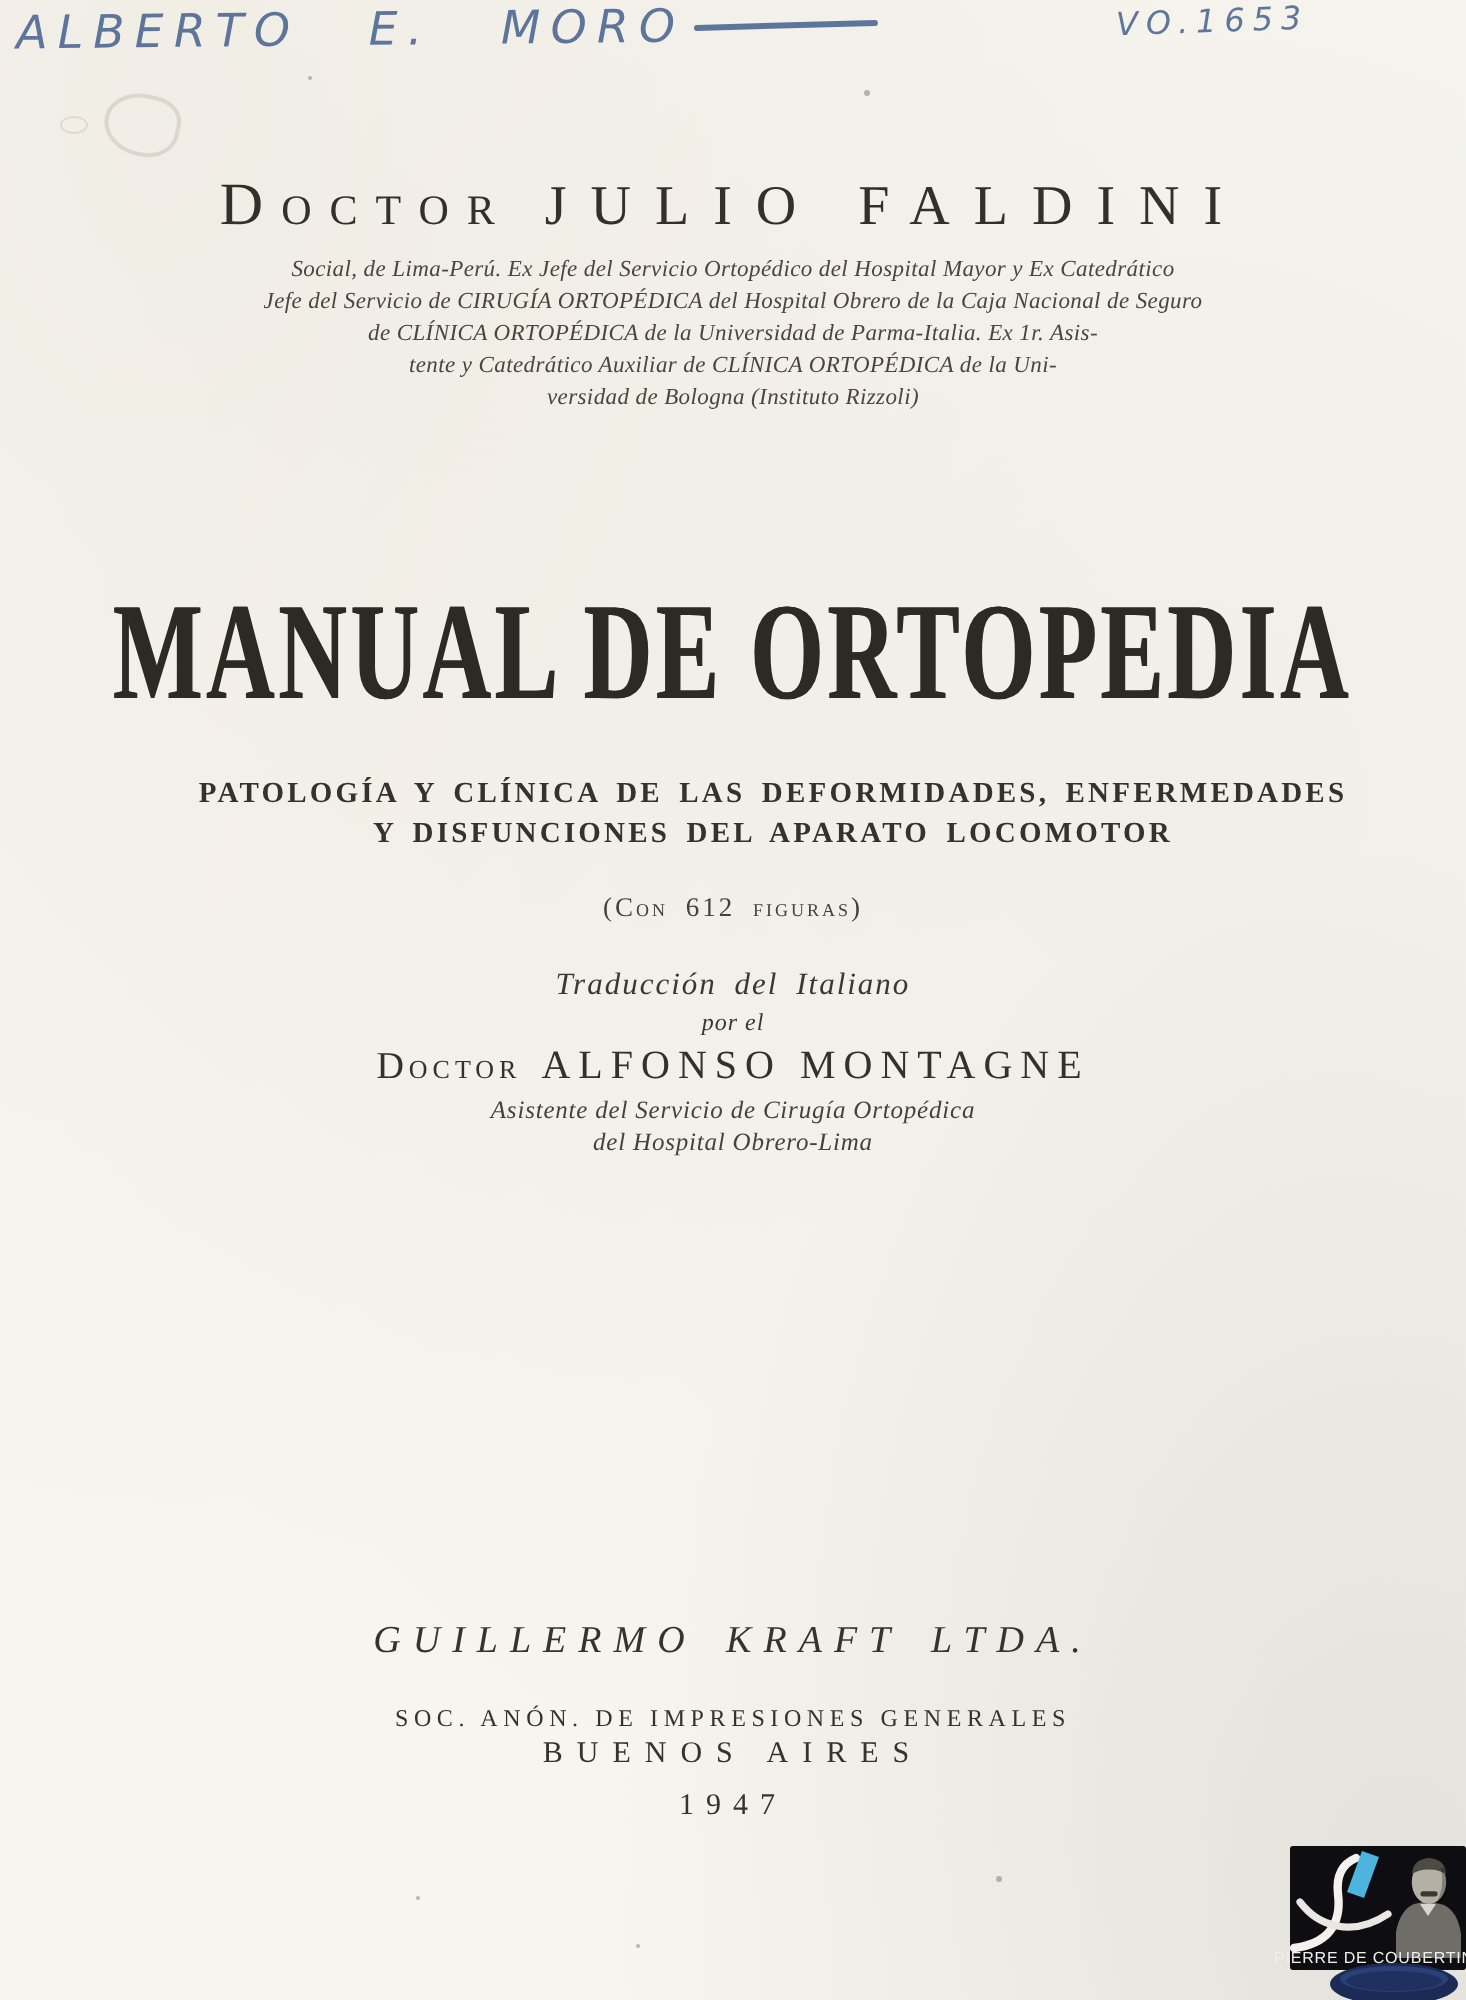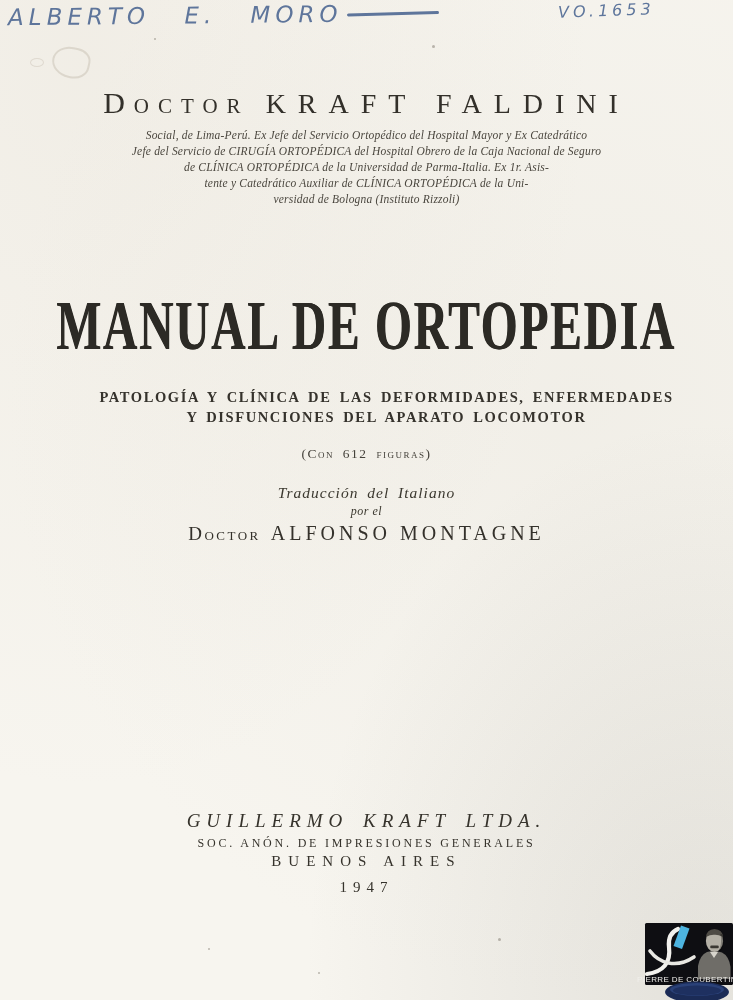--- a/index.html
+++ b/index.html
@@ -136,21 +136,21 @@
   .translation { top: 484px; color: #3b382f; }
   .trans-heading { font-style: italic; font-size: 15.5px; letter-spacing: 1px; word-spacing: 4px; }
   .trans-by { font-style: italic; font-size: 12px; margin-top: 2px; letter-spacing: 0.5px; }
   .translator-line { margin-top: 3px; white-space: nowrap; color: #34312b; }
   .translator-prefix { font-variant: small-caps; font-size: 19px; letter-spacing: 2.5px; margin-right: 10px; }
   .translator-name { font-size: 20px; letter-spacing: 4px; }
   .trans-role { font-style: italic; font-size: 12.5px; line-height: 16px; letter-spacing: 0.4px; margin-top: 2px; color: #45423a; }
 
   .publisher { top: 810px; color: #36332c; }
   .pub-name { font-size: 19px; letter-spacing: 6px; word-spacing: 4px; font-style: italic; }
-  .pub-desc { font-size: 12px; letter-spacing: 2.8px; margin-top: 4px; }
+  .pub-desc { font-size: 12px; letter-spacing: 2.8px; margin-top: 20px; }
   .pub-city { font-size: 15px; letter-spacing: 7px; margin-top: 2px; }
   .pub-year { font-size: 15px; letter-spacing: 6px; margin-top: 9px; }
 
   
   .stamp { right: 0; bottom: 0; width: 97px; height: 78px; }
 </style>
 </head>
 <body>
 
 <div class="abs handwriting hw-left">
@@ -160,21 +160,21 @@
 
 <div class="abs smudge"></div>
 <div class="abs smudge2"></div>
 <div class="abs speck sp1"></div>
 <div class="abs speck sp2"></div>
 <div class="abs speck sp3"></div>
 <div class="abs speck sp4"></div>
 <div class="abs speck sp5"></div>
 
 <div class="abs centerblock author-heading">
-  <span class="author-prefix">Doctor</span><span class="author-name">KRAFT FALDINI</span>
+  <span class="author-prefix">Doctor</span><span class="author-name">JULIO FALDINI</span>
 </div>
 
 <div class="abs centerblock credentials">
   <div>Social, de Lima-Perú. Ex Jefe del Servicio Ortopédico del Hospital Mayor y Ex Catedrático</div>
   <div>Jefe del Servicio de CIRUGÍA ORTOPÉDICA del Hospital Obrero de la Caja Nacional de Seguro</div>
   <div>de CLÍNICA ORTOPÉDICA de la Universidad de Parma-Italia. Ex 1r. Asis-</div>
   <div>tente y Catedrático Auxiliar de CLÍNICA ORTOPÉDICA de la Uni-</div>
   <div>versidad de Bologna (Instituto Rizzoli)</div>
 </div>
 
@@ -187,20 +187,24 @@
   <div>Y DISFUNCIONES DEL APARATO LOCOMOTOR</div>
 </div>
 
 <div class="abs centerblock figures-note">(Con 612 figuras)</div>
 
 <div class="abs centerblock translation">
   <div class="trans-heading">Traducción del Italiano</div>
   <div class="trans-by">por el</div>
   <div class="translator-line">
     <span class="translator-prefix">Doctor</span><span class="translator-name">ALFONSO MONTAGNE</span>
+  </div>
+  <div class="trans-role">
+    <div>Asistente del Servicio de Cirugía Ortopédica</div>
+    <div>del Hospital Obrero-Lima</div>
   </div>
 </div>
 
 <div class="abs centerblock publisher">
   <div class="pub-name">GUILLERMO KRAFT LTDA.</div>
   <div class="pub-desc">SOC. ANÓN. DE IMPRESIONES GENERALES</div>
   <div class="pub-city">BUENOS AIRES</div>
   <div class="pub-year">1947</div>
 </div>
 

